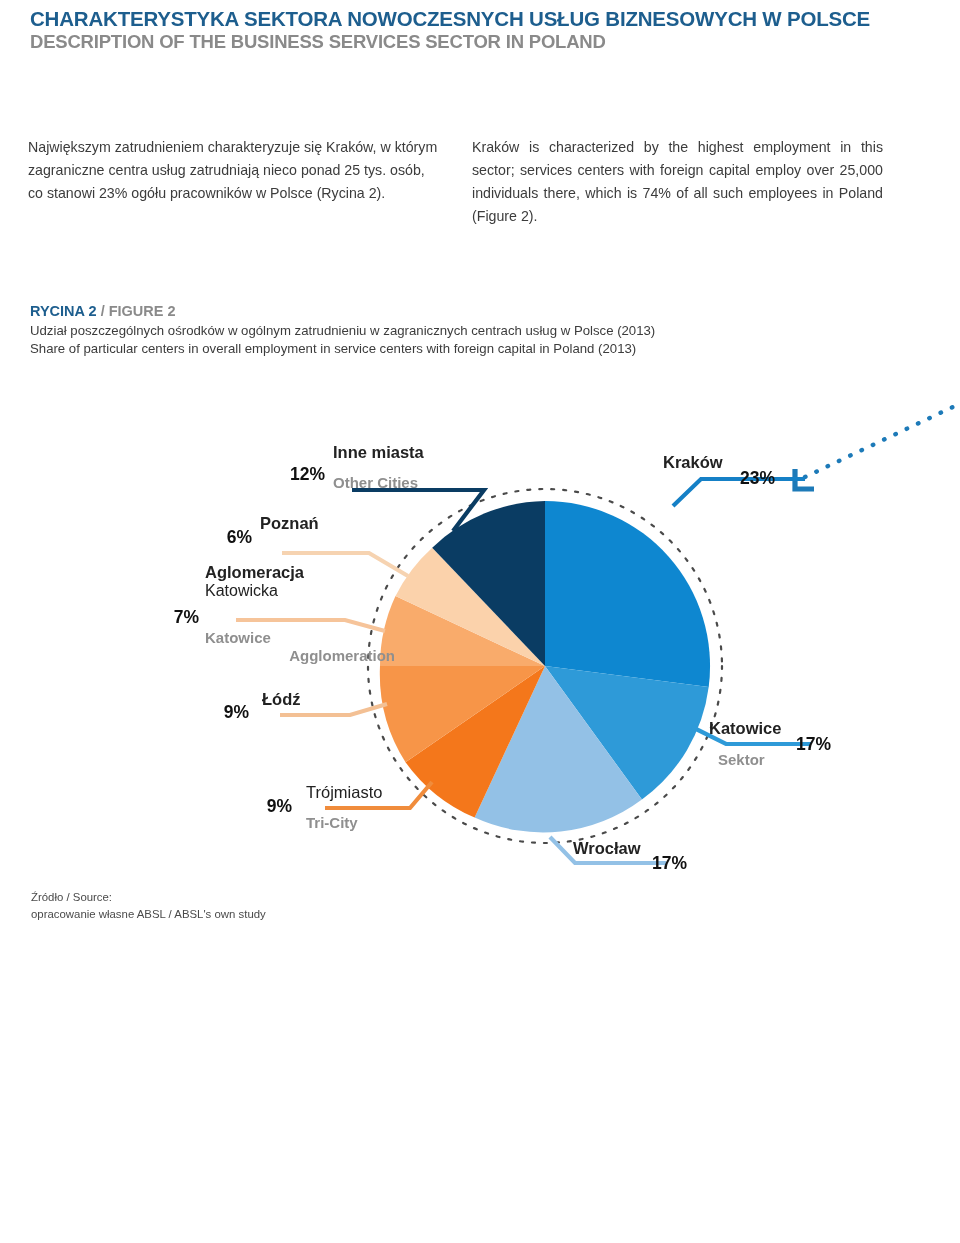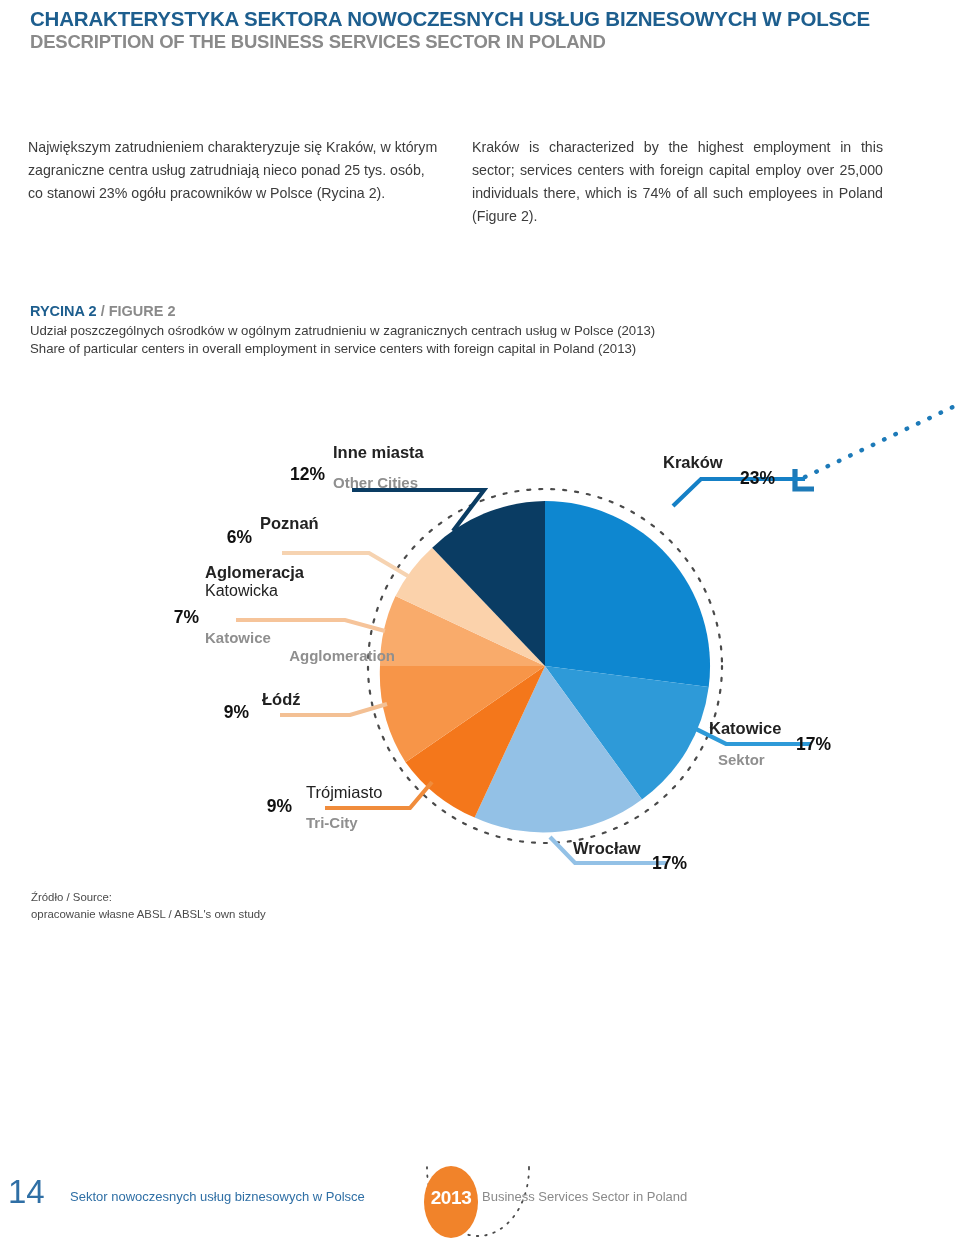--- a/index.html
+++ b/index.html
@@ -270,24 +270,14 @@
 
     <div style="position:absolute; left:663px; top:74px; width:140px; font-size:16.5px; font-weight:bold; color:#222;">Kraków</div>
     <div style="position:absolute; left:740px; top:89px; width:60px; text-align:left; font-size:17.5px; font-weight:bold; color:#111;">23%</div>
   </div>
 
   <div class="source">
     <div>Źródło / Source:</div>
     <div>opracowanie własne ABSL / ABSL's own study</div>
   </div>
 
-  <div class="footer">
-    <svg class="footer-dots" width="160" height="80" viewBox="0 0 160 80">
-      <ellipse cx="80" cy="5" rx="51" ry="68" fill="none" stroke="#4a4a4a" stroke-width="1.8" stroke-dasharray="1.5 7" stroke-linecap="round"></ellipse>
-    </svg>
-    <div class="page-number">14</div>
-    <div class="footer-text-pl">Sektor nowoczesnych usług biznesowych w Polsce</div>
-    <div class="footer-badge"></div>
-    <div class="footer-badge-year">2013</div>
-    <div class="footer-text-en">Business Services Sector in Poland</div>
-  </div>
 
 </div>
 
 </body></html>

